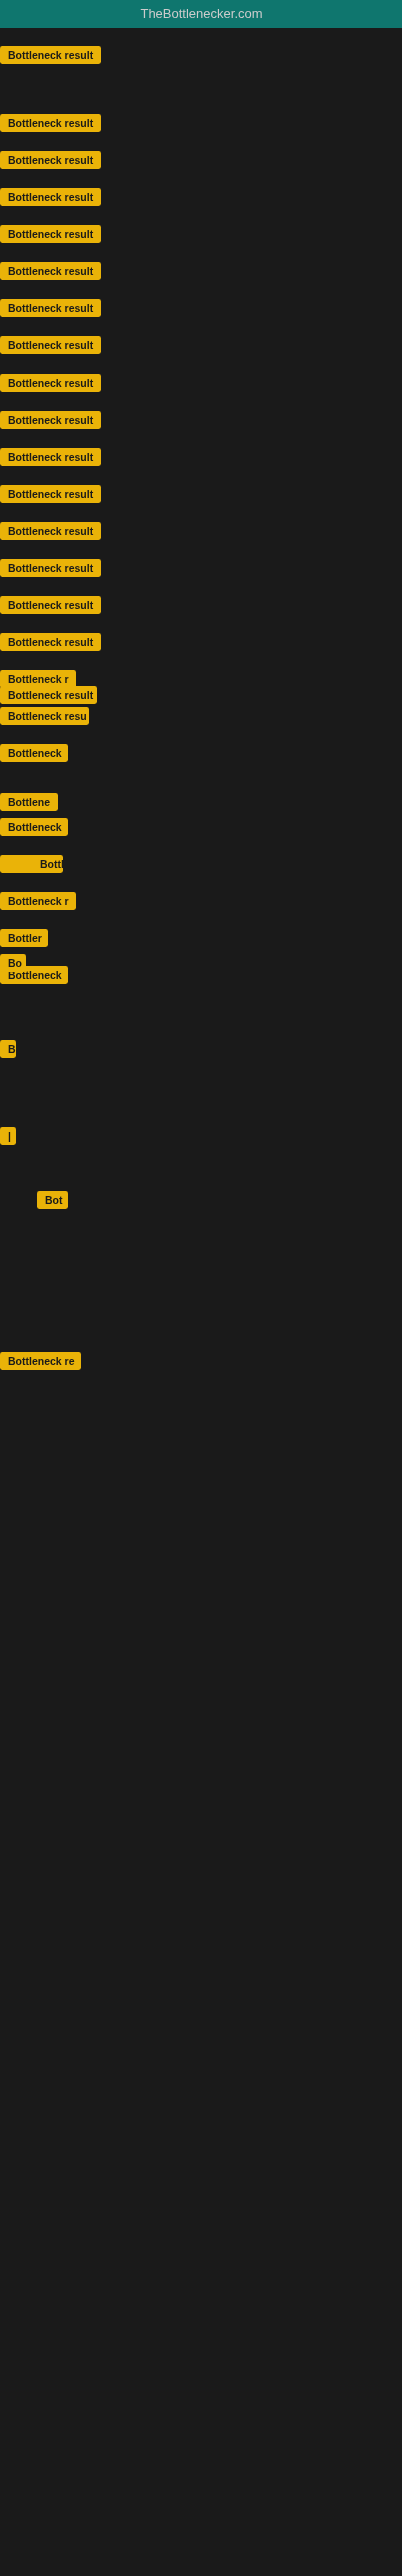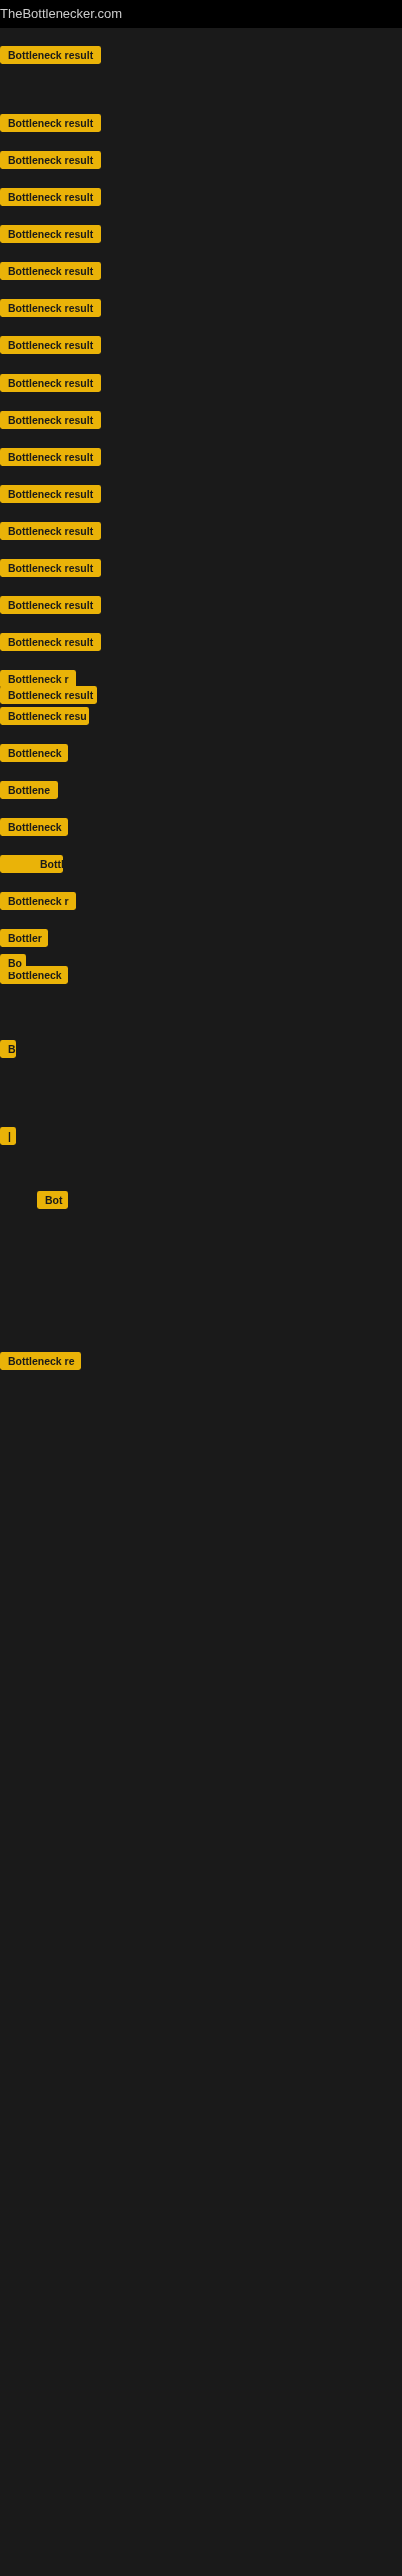--- a/index.html
+++ b/index.html
@@ -8,24 +8,25 @@
       box-sizing: border-box;
     }
     body {
       width: 403px;
       min-height: 2576px;
       background-color: #1a1a1a;
       font-family: Arial, sans-serif;
       position: relative;
     }
     .site-title {
+      text-align: center;
       color: #cccccc;
       font-size: 13px;
       padding: 6.4px 0;
-      background-color: #000000;
+      background-color: #0f766e;
     }
     .bottleneck-item {
       position: absolute;
       left: 0;
       display: inline-block;
     }
     .bottleneck-badge {
       background-color: #eab308;
       color: #1a1a1a;
       font-size: 10.5px;
@@ -55,21 +56,21 @@
 <div class="bottleneck-item" style="top: 448px;"><div class="bottleneck-badge" style="max-width: 113px;">Bottleneck result</div></div>
 <div class="bottleneck-item" style="top: 485px;"><div class="bottleneck-badge" style="max-width: 113px;">Bottleneck result</div></div>
 <div class="bottleneck-item" style="top: 522px;"><div class="bottleneck-badge" style="max-width: 113px;">Bottleneck result</div></div>
 <div class="bottleneck-item" style="top: 559px;"><div class="bottleneck-badge" style="max-width: 113px;">Bottleneck result</div></div>
 <div class="bottleneck-item" style="top: 596px;"><div class="bottleneck-badge" style="max-width: 113px;">Bottleneck result</div></div>
 <div class="bottleneck-item" style="top: 633px;"><div class="bottleneck-badge" style="max-width: 105px;">Bottleneck result</div></div>
 <div class="bottleneck-item" style="top: 670px;"><div class="bottleneck-badge" style="max-width: 76px;">Bottleneck r</div></div>
 <div class="bottleneck-item" style="top: 686px;"><div class="bottleneck-badge" style="max-width: 97px;">Bottleneck result</div></div>
 <div class="bottleneck-item" style="top: 707px;"><div class="bottleneck-badge" style="max-width: 89px;">Bottleneck resu</div></div>
 <div class="bottleneck-item" style="top: 744px;"><div class="bottleneck-badge" style="max-width: 68px;">Bottleneck</div></div>
-<div class="bottleneck-item" style="top: 781px;"><div class="bottleneck-badge" style="max-width: 58px;">Bottlene</div></div>
+<div class="bottleneck-item" style="top: 781px;"><div class="bottleneck-badge" style="max-width: 58px; margin-top: 12px;">Bottlene</div></div>
 <div class="bottleneck-item" style="top: 818px;"><div class="bottleneck-badge" style="max-width: 68px;">Bottleneck</div></div>
 <div class="bottleneck-item" style="top: 855px;"><div class="bottleneck-badge" style="max-width: 63px; padding-left: 40px;">Bottlenec</div></div>
 <div class="bottleneck-item" style="top: 892px;"><div class="bottleneck-badge" style="max-width: 76px;">Bottleneck r</div></div>
 <div class="bottleneck-item" style="top: 929px;"><div class="bottleneck-badge" style="max-width: 48px;">Bottler</div></div>
 <div class="bottleneck-item" style="top: 966px;"><div class="bottleneck-badge" style="max-width: 68px;">Bottleneck</div></div>
 <div class="bottleneck-item" style="top: 954px;"><div class="bottleneck-badge" style="max-width: 26px;">Bo</div></div>
 <div class="bottleneck-item" style="top: 1040px;"><div class="bottleneck-badge" style="max-width: 14.5px;">B</div></div>
 <div class="bottleneck-item" style="top: 1127px;"><div class="bottleneck-badge" style="max-width: 8px;">|</div></div>
 <div class="bottleneck-item" style="top: 1191px; padding-left: 37px;"><div class="bottleneck-badge" style="max-width: 31px;">Bot</div></div>
 <div class="bottleneck-item" style="top: 1352px;"><div class="bottleneck-badge" style="max-width: 81px;">Bottleneck re</div></div>

